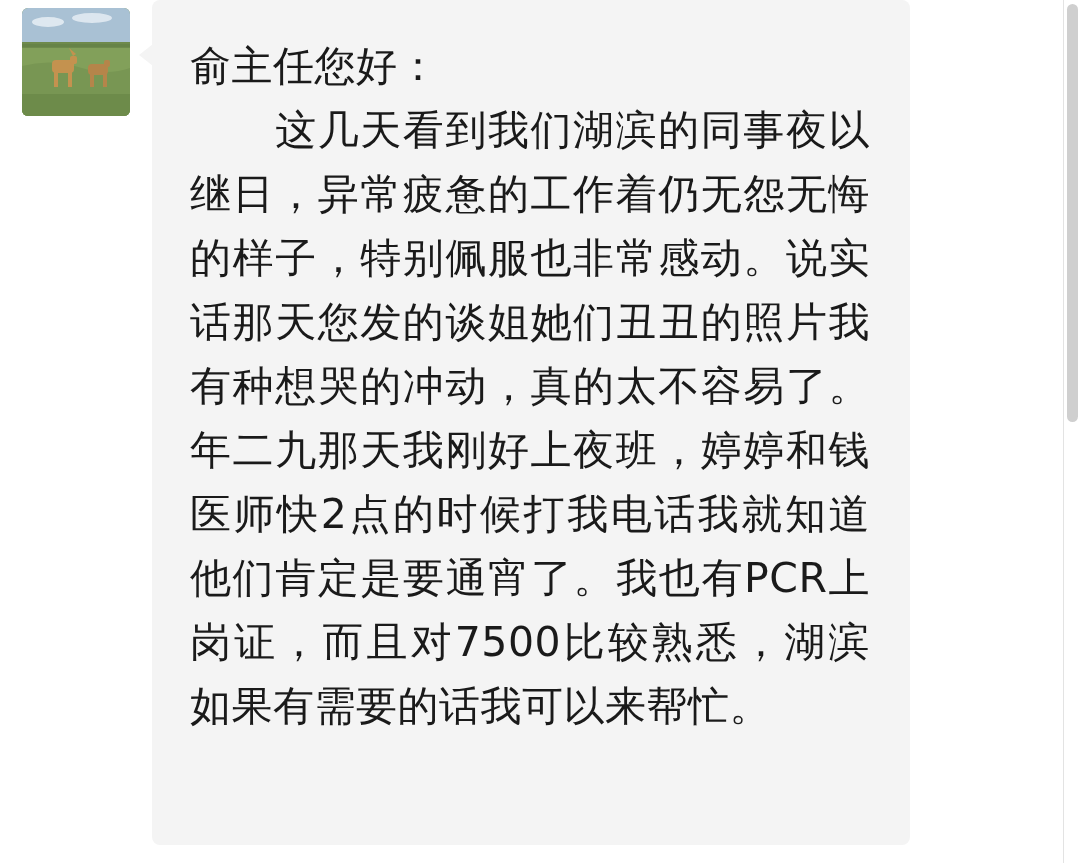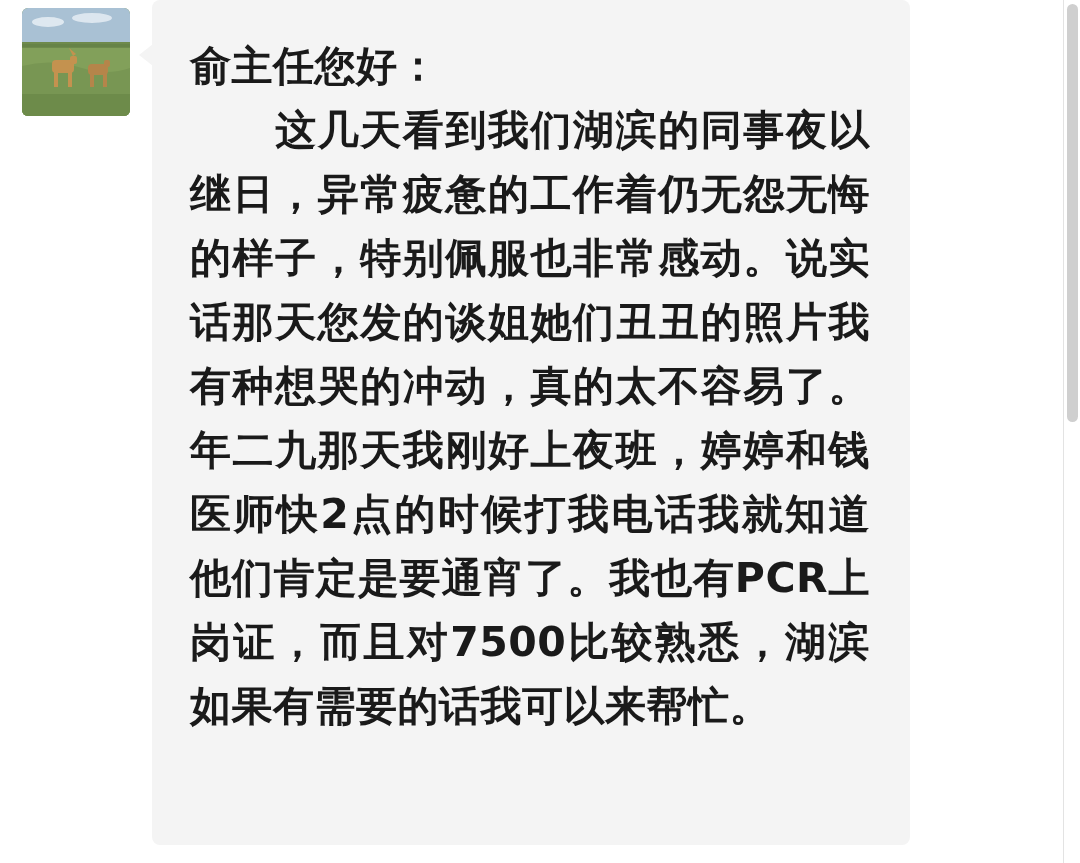--- a/index.html
+++ b/index.html
@@ -39,21 +39,20 @@
   }
   .avatar svg {
     display: block;
     width: 108px;
     height: 108px;
   }
   .bubble-wrap {
     position: relative;
     margin-left: 22px;
     margin-top: 0;
-    font-weight: bold;
   }
   .bubble-tail {
     position: absolute;
     left: -13px;
     top: 44px;
     width: 0;
     height: 0;
     border-top: 11px solid transparent;
     border-bottom: 11px solid transparent;
     border-right: 14px solid #f4f4f4;

